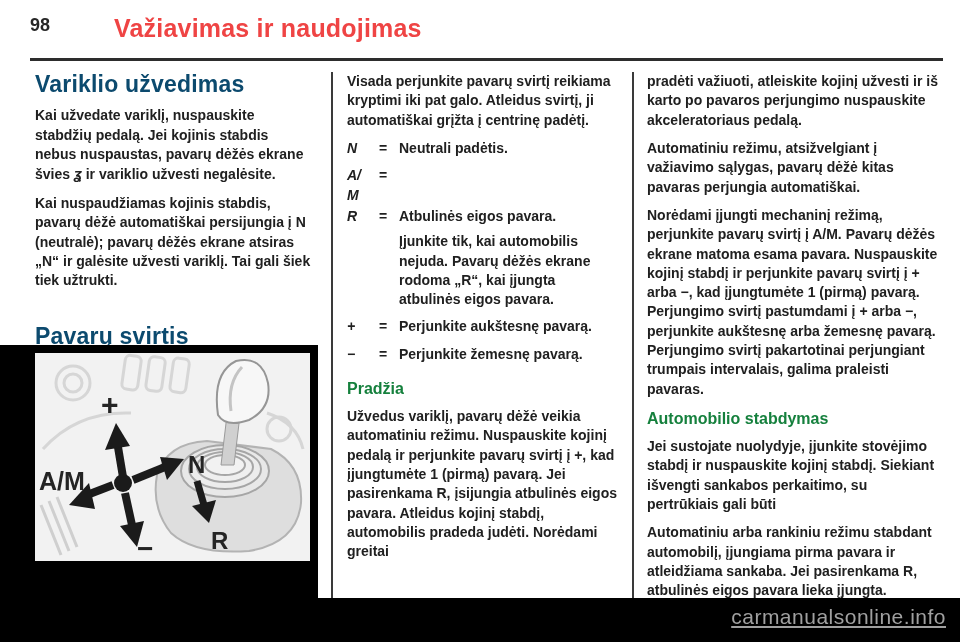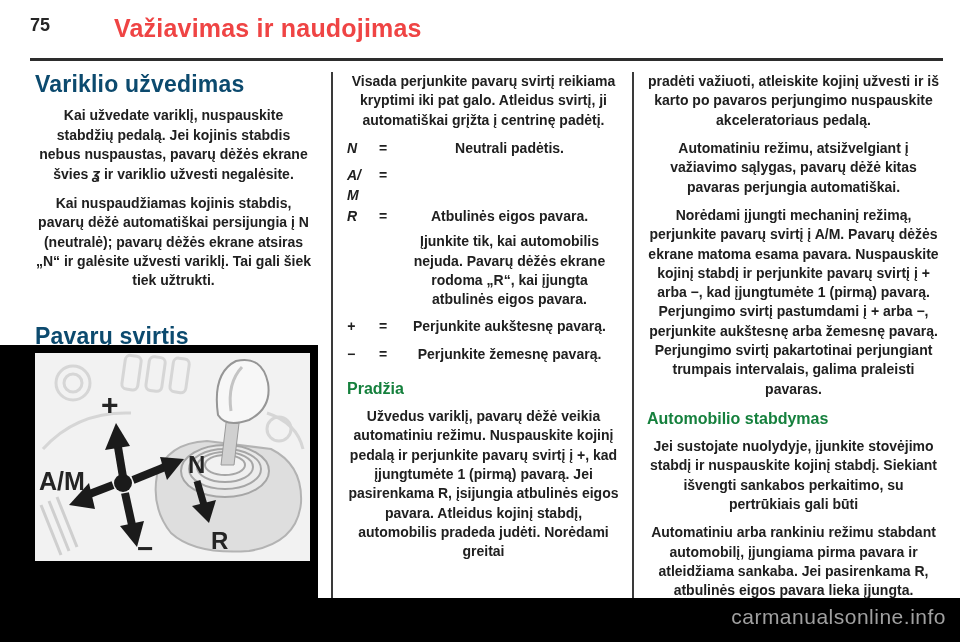--- a/index.html
+++ b/index.html
@@ -17,42 +17,42 @@
   .header-rule{left:30px;top:58px;width:913px;height:3px;background:#2d2d2d;}
   
   .divider{top:72px;width:2px;height:526px;background:#3a3a3a;}
   .divider.d1{left:331px;}
   .divider.d2{left:632px;}
   
   .col{position:absolute;top:72px;font-size:14px;font-weight:bold;line-height:1.38;}
   .col1{left:35px;width:277px;}
   .col2{left:347px;width:273px;}
   .col3{left:647px;width:293px;}
-  .col p{margin:0 0 9px 0;text-align:center;}
+  .col p{margin:0 0 9px 0;}
   h1,h2{font-size:23px;font-weight:bold;margin:0 0 9px 0;color:#0c4a6e;line-height:1.1;letter-spacing:.2px;}
   h2{margin-top:34px;}
   h3{font-size:16px;font-weight:bold;margin:4px 0 7px 0;color:#15803d;}
   .pedal-glyph{font-weight:bold;font-style:italic;font-size:15px;}
   
   .defs{margin:2px 0 8px 0;}
   .def-row{display:grid;grid-template-columns:32px 20px 1fr;margin:0 0 2px 0;}
   .def-term{font-style:italic;font-weight:bold;white-space:pre-line;}
   .def-eq{text-align:left;}
   .def-desc p{margin:0 0 6px 0;}
   
   .photo-panel{left:0;top:345px;width:318px;height:297px;background:#000;z-index:3;}
   .photo{position:absolute;left:35px;top:8px;width:275px;height:208px;background:#f2f2f2;}
   
   .bottom-bar{left:0;top:598px;width:960px;height:44px;background:#000;z-index:4;}
-  .watermark{position:absolute;right:14px;top:7px;font-size:21px;color:#a0a0a0;letter-spacing:.5px;}
+  .watermark{position:absolute;right:14px;top:7px;font-size:21px;color:#a0a0a0;letter-spacing:.5px;text-decoration:underline;}
 </style>
 </head>
 <body>
 
-<div class="abs page-number">75</div>
+<div class="abs page-number">98</div>
 <div class="abs header-title">Važiavimas ir naudojimas</div>
 <div class="abs header-rule"></div>
 
 <div class="abs divider d1"></div>
 <div class="abs divider d2"></div>
 
 <div class="col col1">
   <h1>Variklio užvedimas</h1>
   <p><span>Kai užvedate variklį, nuspauskite stabdžių pedalą. Jei kojinis stabdis nebus nuspaustas, pavarų dėžės ekrane švies </span><span class="pedal-glyph">ʓ</span><span> ir variklio užvesti negalėsite.</span></p>
   <p>Kai nuspaudžiamas kojinis stabdis, pavarų dėžė automatiškai persijungia į N (neutralė); pavarų dėžės ekrane atsiras „N“ ir galėsite užvesti variklį. Tai gali šiek tiek užtrukti.</p>

